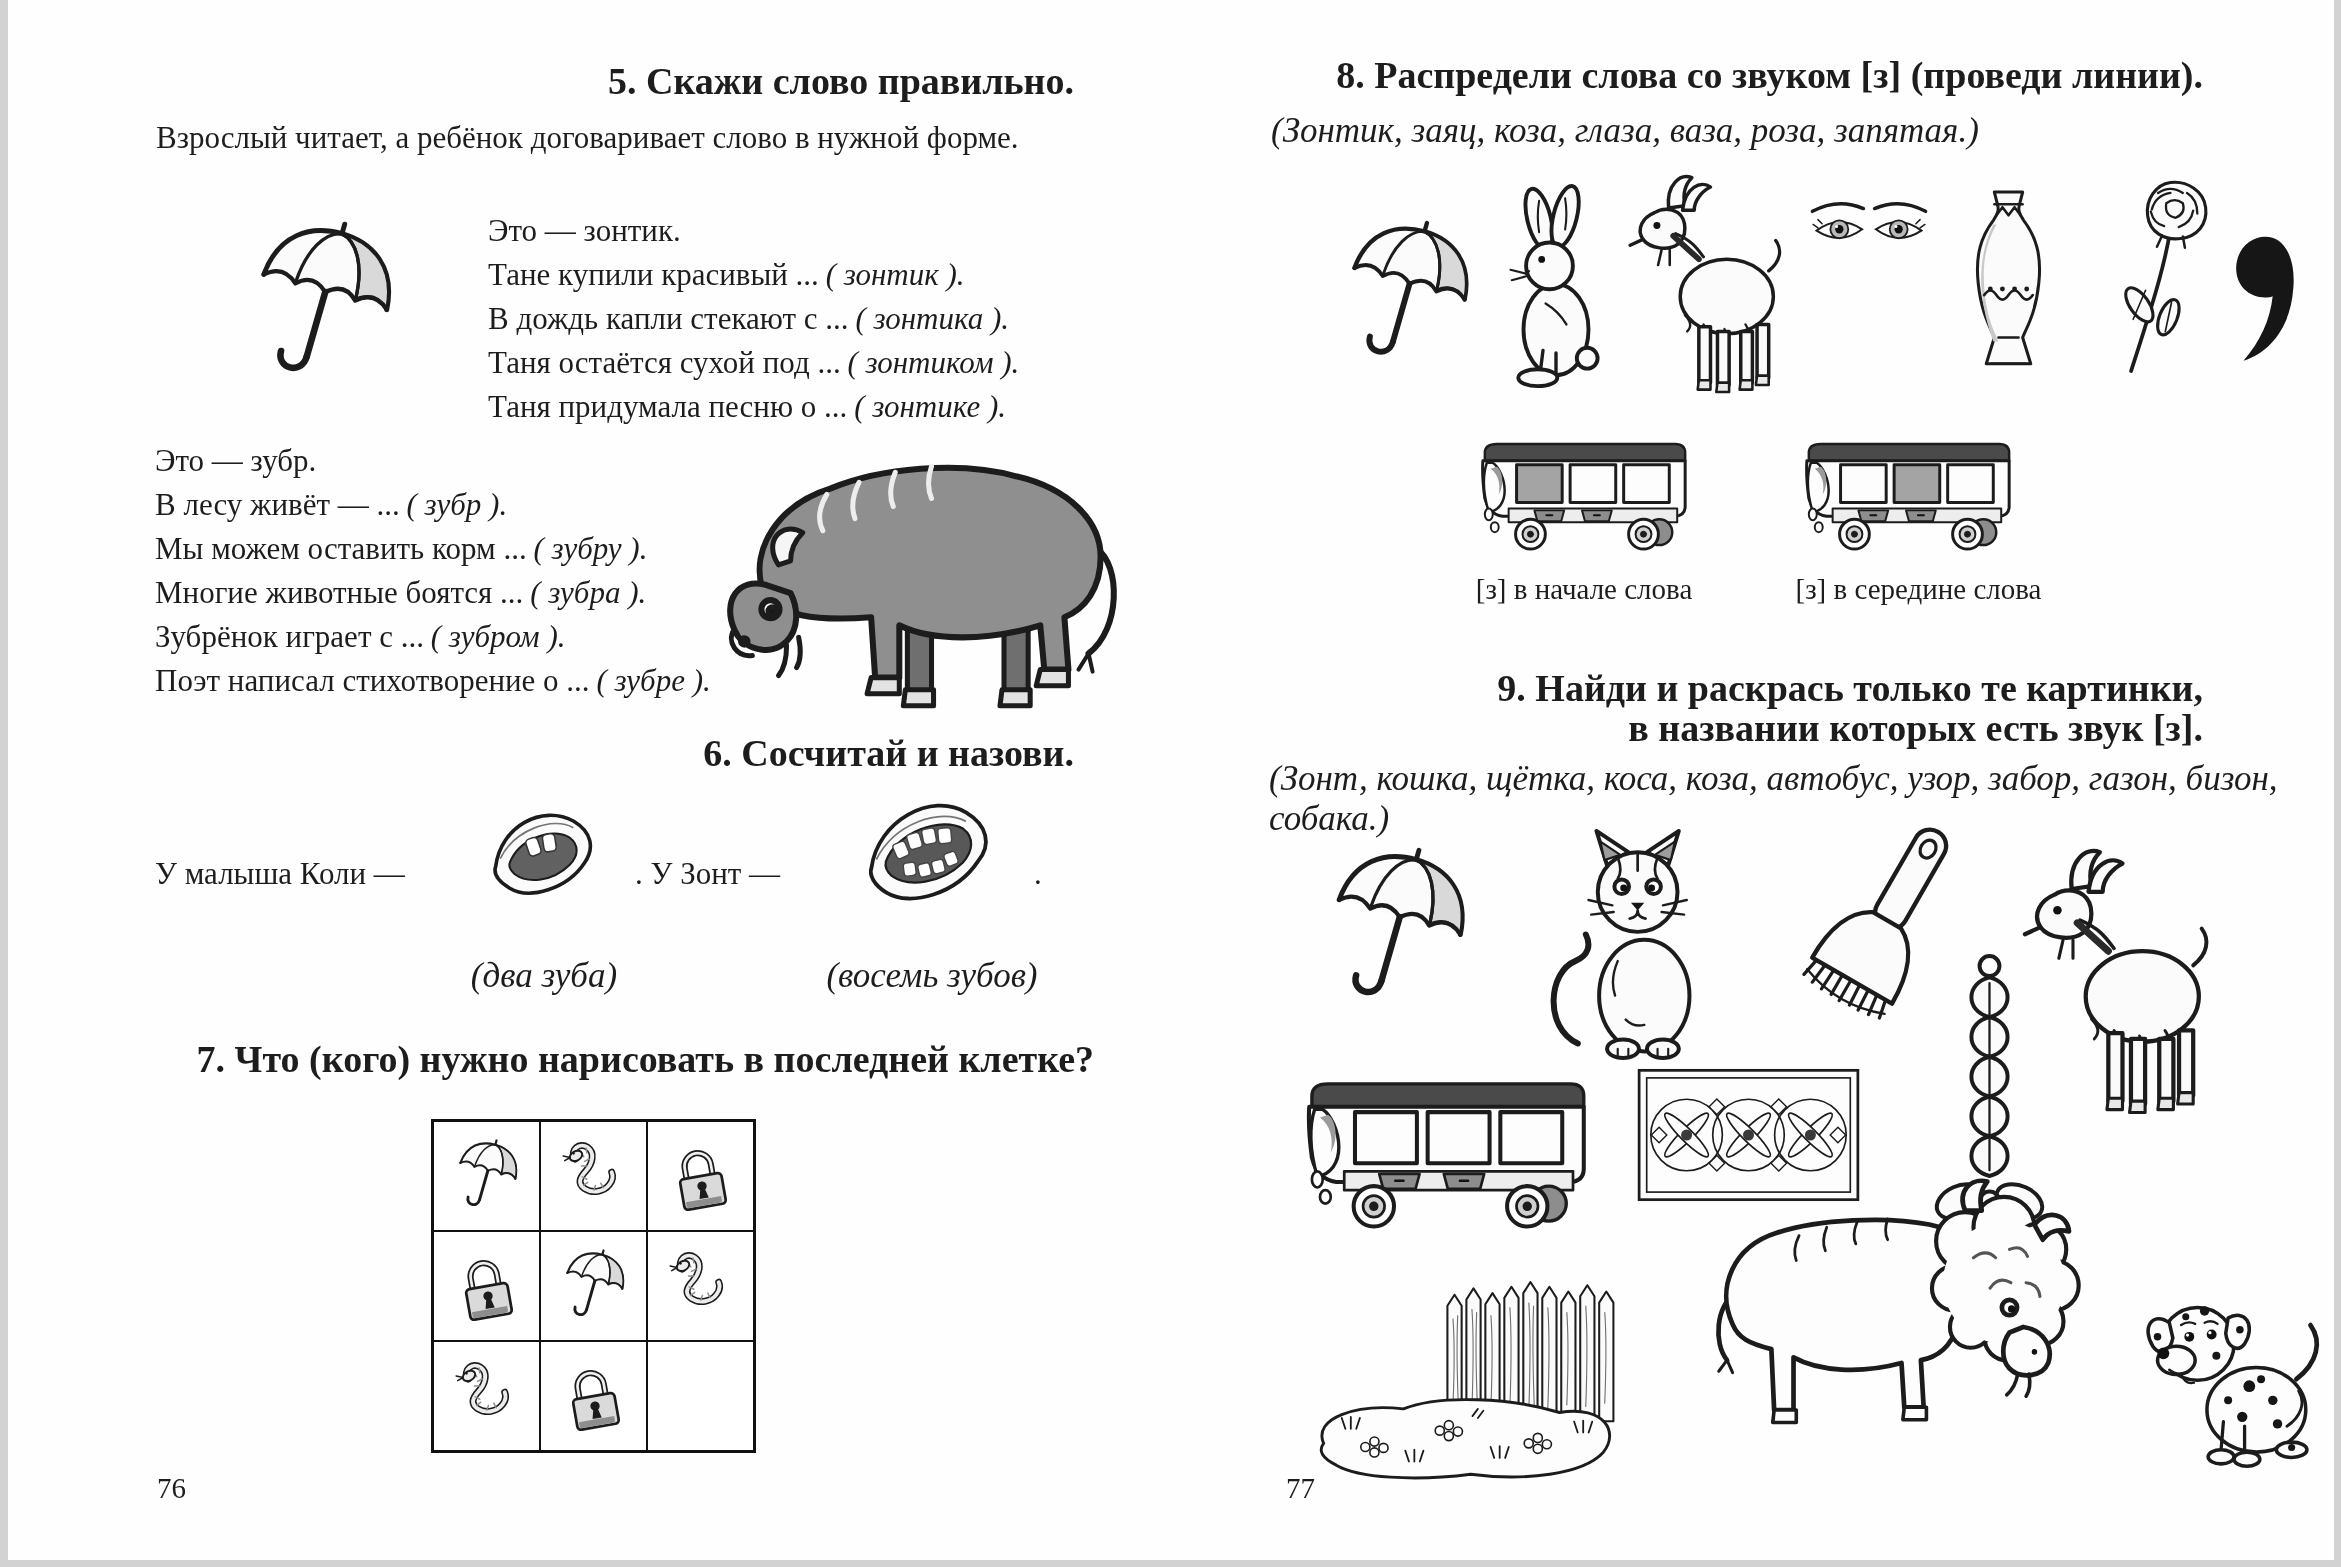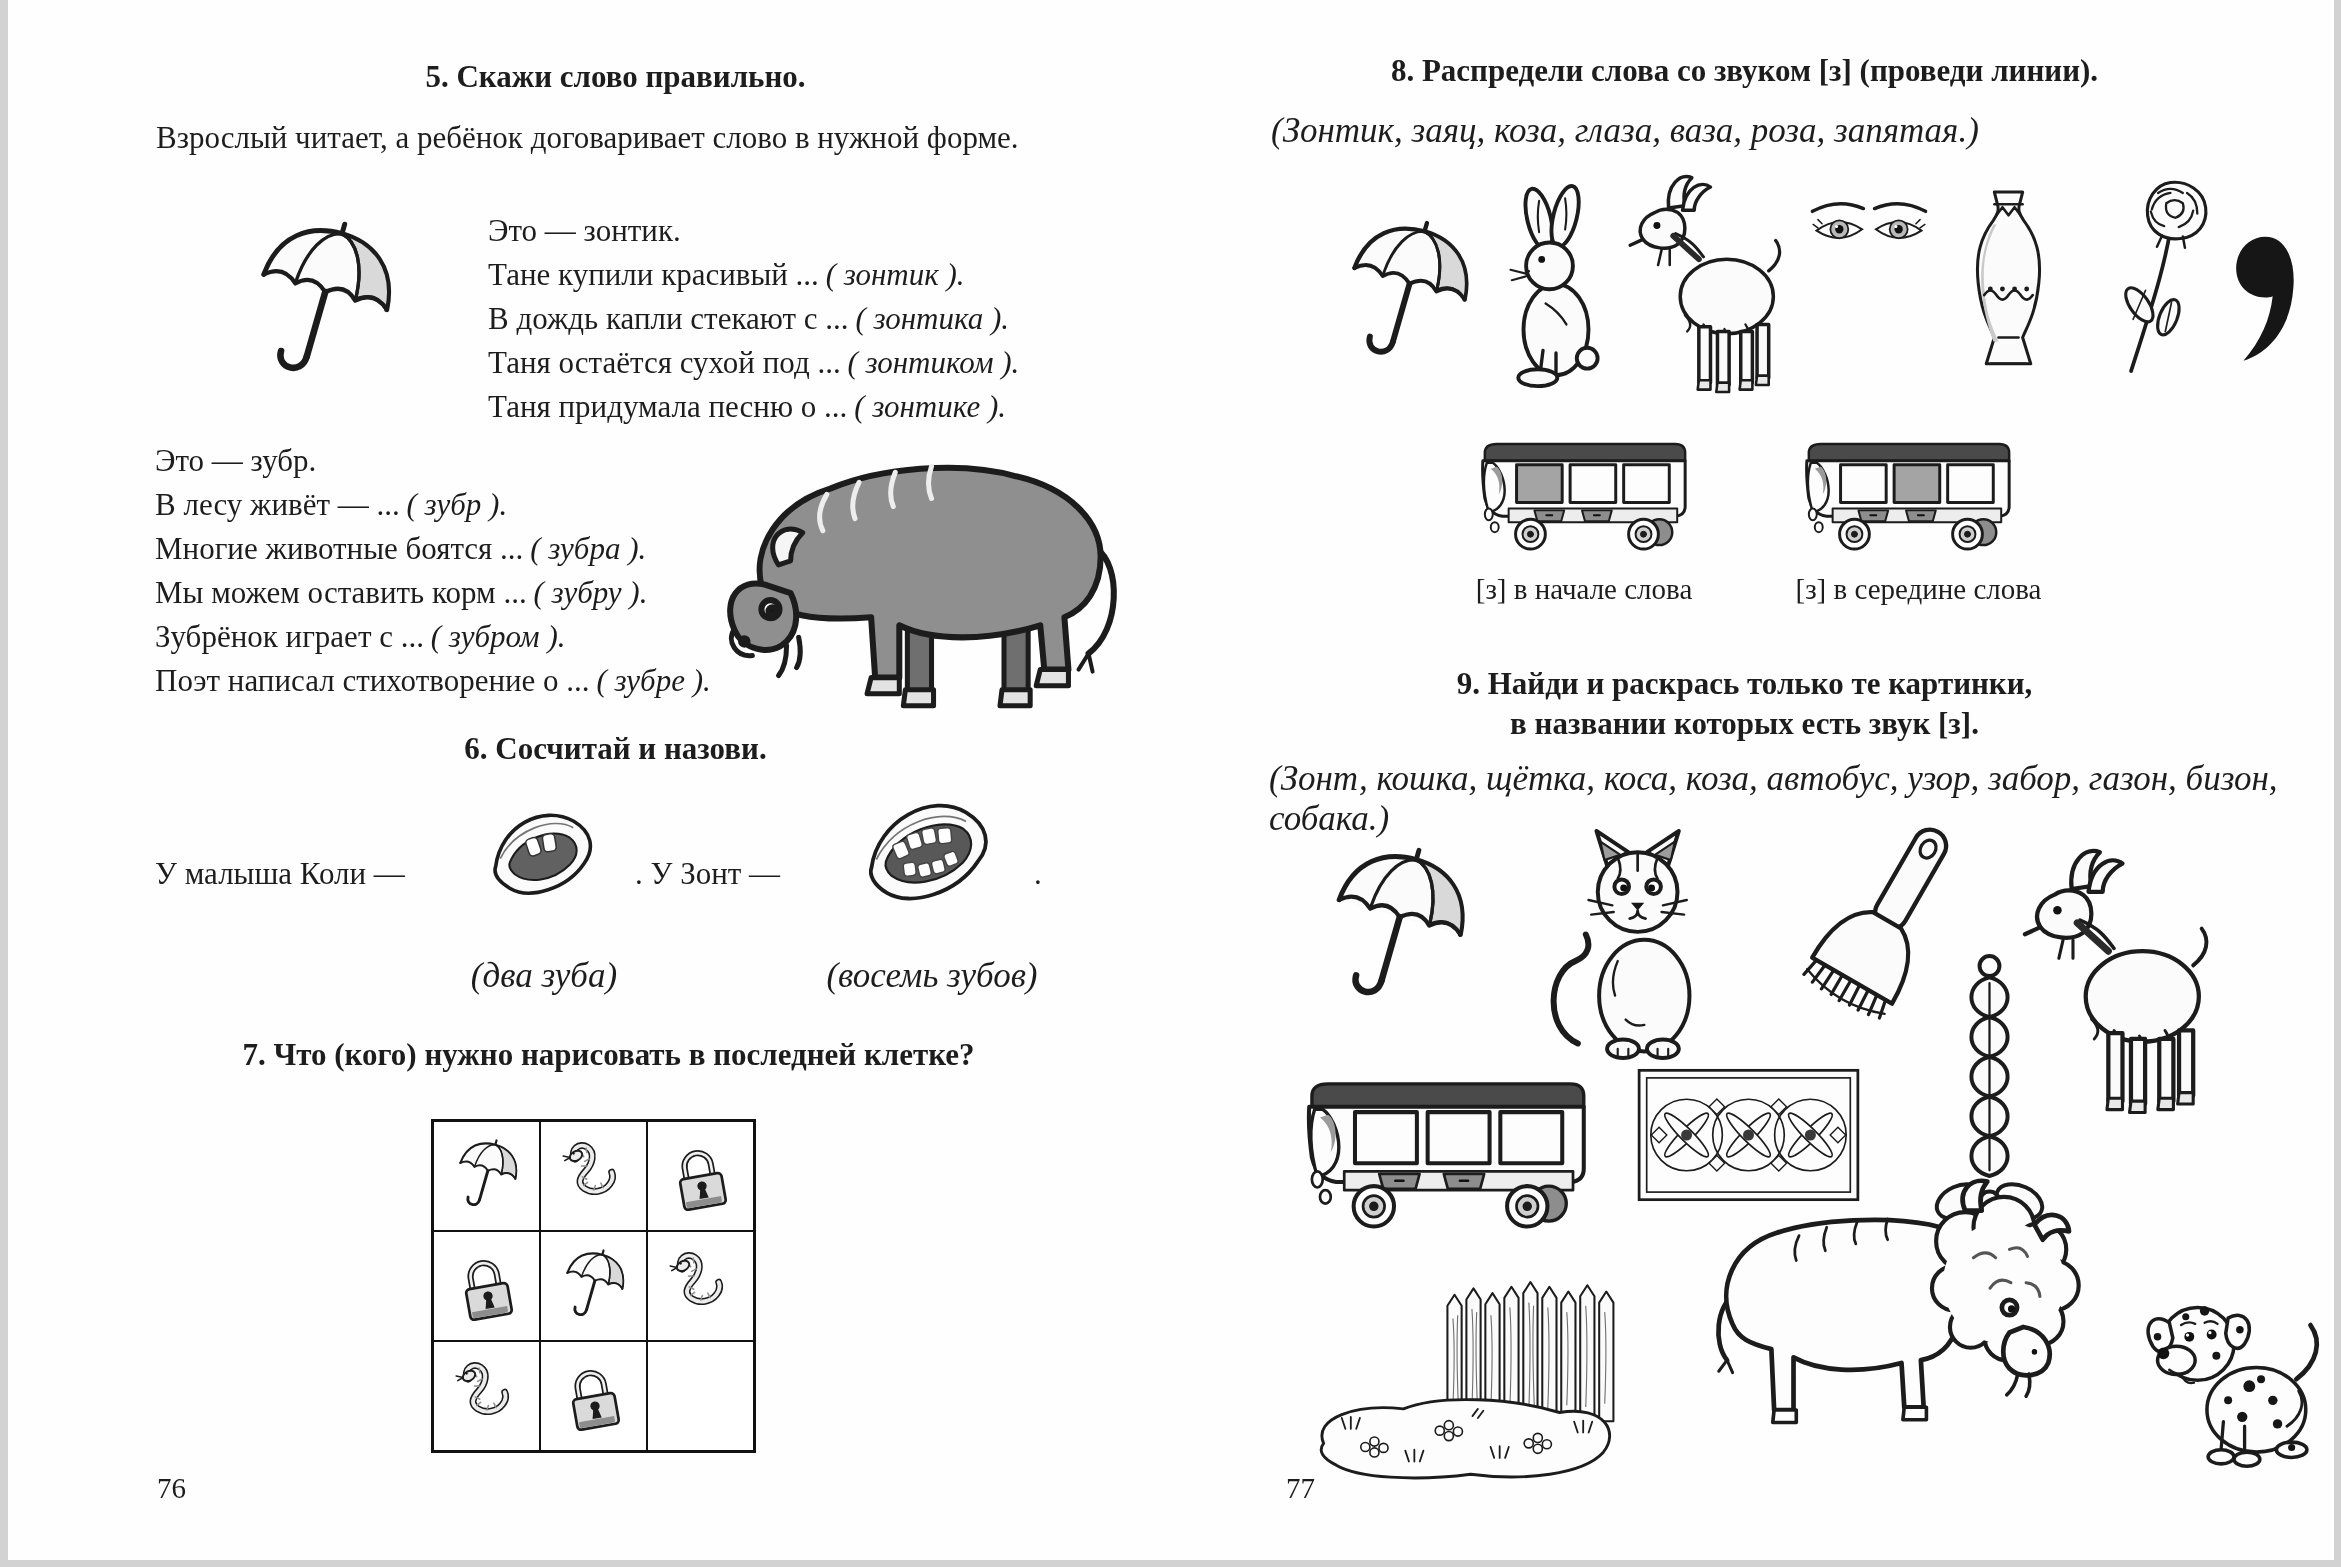--- a/index.html
+++ b/index.html
@@ -1,19 +1,19 @@
 <!DOCTYPE html>
 <html style="font-size:11px"><head>
 <meta charset="utf-8">
 <style>
   html,body{margin:0;padding:0;background:#e8e8e8;}
   #canvas{position:relative;width:2342px;height:1568px;background:#fefefe;overflow:hidden;}
   .abs{position:absolute;}
   .txt{font-family:"Liberation Serif","DejaVu Serif",serif;color:#1d1d1d;}
-  .title{font-size:31px;font-weight:700;text-align:center;}
+  .title{font-size:38px;font-weight:700;text-align:right;}
   .body{font-size:31px;}
   .lines .ln{height:44px;line-height:44px;white-space:nowrap;}
   .ans{font-style:italic;margin-left:6.8px;}
   .itl{font-size:35px;font-style:italic;}
   .ctr{text-align:center;}
   .pagenum{font-size:29px;}
   .buslabel{font-size:29px;text-align:center;white-space:nowrap;}
   .pic svg{width:100%;height:100%;display:block;}
   
   #grid{border:2.7px solid #111;background:#fff;display:grid;
@@ -102,22 +102,22 @@
       <div class="ln"><span>Это — зонтик.</span><span class="ans"></span></div>
       <div class="ln"><span>Тане купили красивый ...</span><span class="ans">( зонтик ).</span></div>
       <div class="ln"><span>В дождь капли стекают с ...</span><span class="ans">( зонтика ).</span></div>
       <div class="ln"><span>Таня остаётся сухой под ...</span><span class="ans">( зонтиком ).</span></div>
       <div class="ln"><span>Таня придумала песню о ...</span><span class="ans">( зонтике ).</span></div>
     </div>
 
     <div id="zubrlines" class="abs txt body lines">
       <div class="ln"><span>Это — зубр.</span><span class="ans"></span></div>
       <div class="ln"><span>В лесу живёт — ...</span><span class="ans">( зубр ).</span></div>
+      <div class="ln"><span>Мы можем оставить корм ...</span><span class="ans">( зубру ).</span></div>
       <div class="ln"><span>Многие животные боятся ...</span><span class="ans">( зубра ).</span></div>
-      <div class="ln"><span>Мы можем оставить корм ...</span><span class="ans">( зубру ).</span></div>
       <div class="ln"><span>Зубрёнок играет с ...</span><span class="ans">( зубром ).</span></div>
       <div class="ln"><span>Поэт написал стихотворение о ...</span><span class="ans">( зубре ).</span></div>
     </div>
 
     <div id="zubr5" class="abs pic">
         <svg viewBox="0 0 220 150">
           <g stroke="#1c1c1c" stroke-width="3" stroke-linecap="round" stroke-linejoin="round">
             <path d="M194,58 C206,66 206,98 190,110" fill="none"></path>
             <path d="M190,110 l-5,8 M190,110 l2,9" fill="none" stroke-width="2"></path>
             <rect x="100" y="92" width="12" height="38" fill="#6f6f6f" stroke-width="2.5"></rect>

